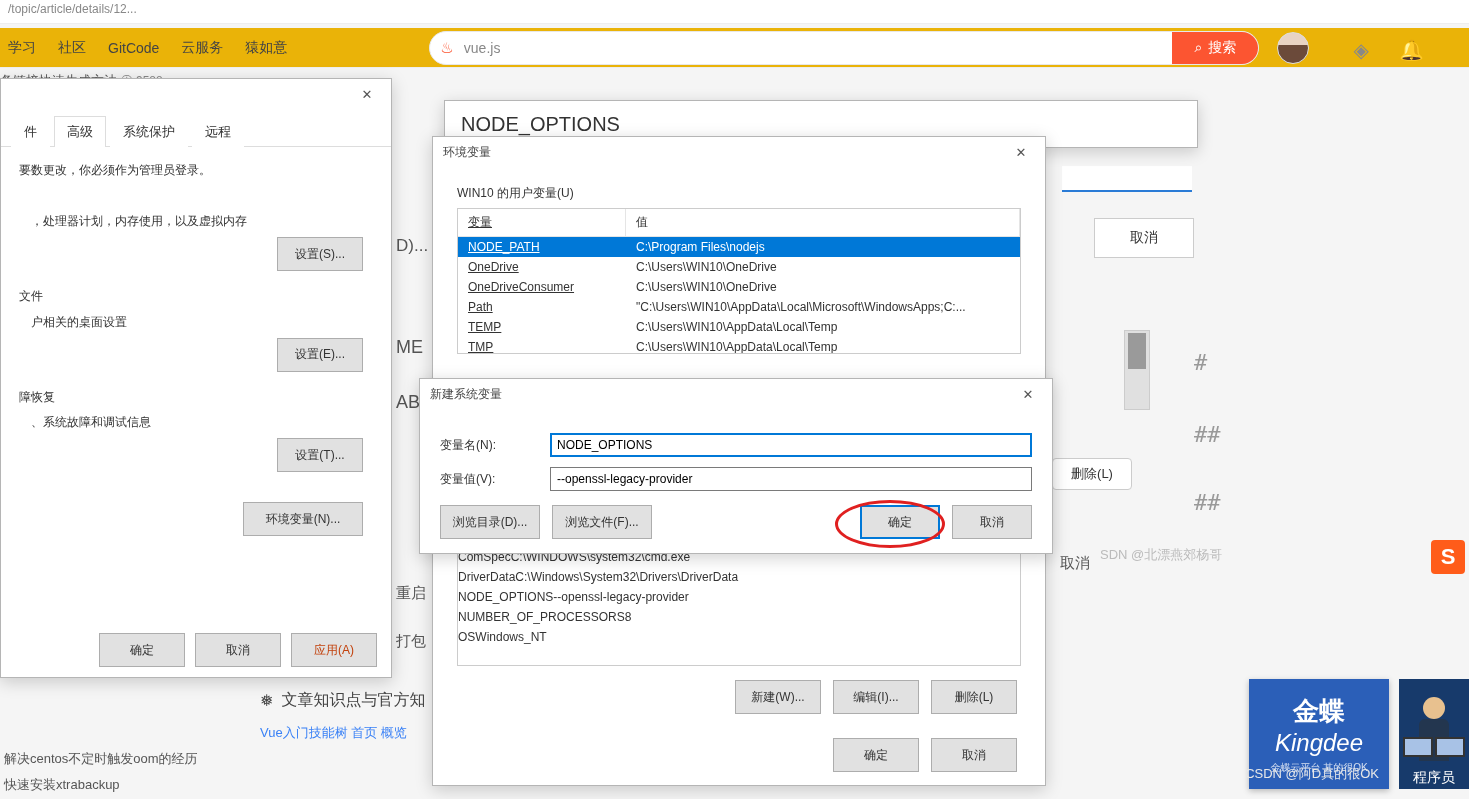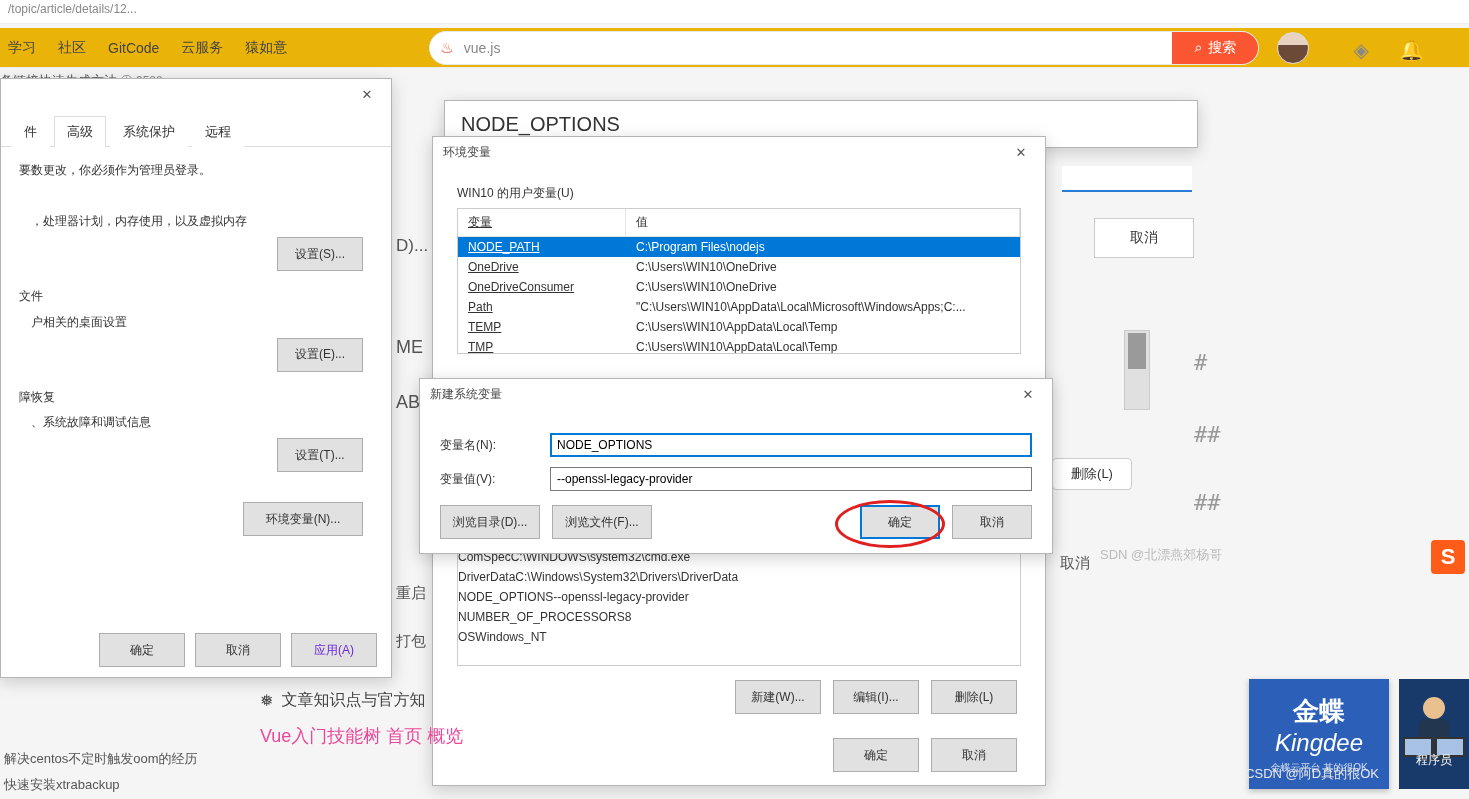--- a/index.html
+++ b/index.html
@@ -31,21 +31,21 @@
 .win .titlebar .x { width:28px; height:22px; display:flex; align-items:center; justify-content:center; color:#555; font-size:13px;}
 .tabs { display:flex; border-bottom:1px solid #ddd; padding:6px 10px 0 10px; gap:4px;}
 .tabs .tab { padding:6px 12px; font-size:13px; border:1px solid transparent; border-bottom:none; position:relative; top:1px; background:#fff;}
 .tabs .tab.active { border-color:#ddd; background:#fff;}
 .sys-props { left:0; top:78px; width:392px; height:600px; }
 .sys-props .body { padding:14px 18px; font-size:12px; color:#333; line-height:1.6;}
 .section-title { font-size:12px; margin-top:10px;}
 .section-desc { margin:6px 0 4px 12px; color:#333;}
 .btn-row { display:flex; justify-content:flex-end; margin:6px 10px 16px 0;}
 .win-btn { min-width:86px; height:26px; border:1px solid #adadad; background:#e1e1e1; font-size:12px; display:inline-flex; align-items:center; justify-content:center; padding:16px 10px; color:#333;}
-.win-btn.disabled { color:#6d28d9; }
+.win-btn.disabled { color:#c2410c; }
 .footer-btns { position:absolute; bottom:10px; right:14px; display:flex; gap:10px;}
 
 
 .env { left:432px; top:136px; width:614px; height:650px;}
 .env .body { padding:10px 24px;}
 .group-label { font-size:12px; margin:8px 0 6px 0;}
 .tbl { border:1px solid #ccc; width:100%; height:146px; overflow:hidden; font-size:12px;}
 .tbl .hdr { display:flex; background:#fff; border-bottom:1px solid #e5e5e5;}
 .tbl .hdr div { padding:5px 10px; border-right:1px solid #e5e5e5;}
 .tbl .row { display:flex; padding:3px 0;}
@@ -66,21 +66,21 @@
 .newvar-actions { display:flex; justify-content:space-between; margin-top:14px;}
 .newvar-actions .left { display:flex; gap:12px;}
 .newvar-actions .right { display:flex; gap:12px;}
 .ok-highlight { border:1px solid #0078d7; box-shadow:0 0 0 1px #0078d7 inset;}
 .red-circle { position:absolute; left:835px; top:500px; width:110px; height:48px; border:3px solid #e02020; border-radius:50%; pointer-events:none;}
 
 
 .left-article { position:absolute; left:0; top:740px; width:230px; font-size:13px; color:#555; padding:6px 0;}
 .left-article a { color:#555; text-decoration:none; display:block; padding:4px 4px;}
 .article-title { position:absolute; left:260px; top:690px; font-size:16px; color:#444; display:flex; align-items:center; gap:8px;}
-.breadcrumb { position:absolute; left:260px; top:724px; font-size:18px; color:#ec4899;}
+.breadcrumb { position:absolute; left:260px; top:724px; font-size:13px; color:#3b82f6;}
 .delete-btn { position:absolute; width:80px; height:32px; border:1px solid #ccc; border-radius:4px; display:flex; align-items:center; justify-content:center; background:#fff;}
 .watermark { position:absolute; color:#bbb; font-size:13px;}
 .ad { position:absolute; right:80px; bottom:10px; width:140px; height:110px; background:#2b5fb8; color:#fff; display:flex; flex-direction:column; align-items:center; justify-content:center; font-family:"SimHei"; box-shadow:0 2px 6px rgba(0,0,0,.25);}
 .ad .big { font-size:26px; font-weight:bold;}
 .ad .en { font-size:24px; font-style:italic;}
 .man { position:absolute; right:0; bottom:10px; width:70px; height:110px; background:#173a6b; display:flex; align-items:flex-end; justify-content:center;}
 .man .head { width:22px; height:22px; background:#e8c18f; border-radius:50%; position:absolute; top:18px;}
 .man .body { width:30px; height:42px; background:#23364f; position:absolute; top:40px; border-radius:6px 6px 0 0;}
 .man .mon { width:30px; height:20px; background:#a8c2e6; border:2px solid #333; position:absolute; bottom:32px; left:4px;}
 .man .mon2 { width:30px; height:20px; background:#a8c2e6; border:2px solid #333; position:absolute; bottom:32px; right:4px;}
@@ -292,15 +292,15 @@
 <div class="ad">
   <div class="big">金蝶</div>
   <div class="en">Kingdee</div>
   <div style="font-size:10px;opacity:.8;margin-top:4px;">金蝶云平台 其的很OK</div>
 </div>
 <div class="man">
   <div class="head"></div>
     <div class="body"></div>
     <div class="mon"></div>
     <div class="mon2"></div>
-  <span style="position:absolute;bottom:20px;font-size:12px;color:#fff;">程序员</span>
+  <span style="position:absolute;bottom:2px;font-size:14px;color:#fff;">程序员</span>
 </div>
 <div class="watermark" style="right:90px;bottom:16px;color:#e8e8e8;">CSDN @阿D真的很OK</div>
 
 </body></html>

